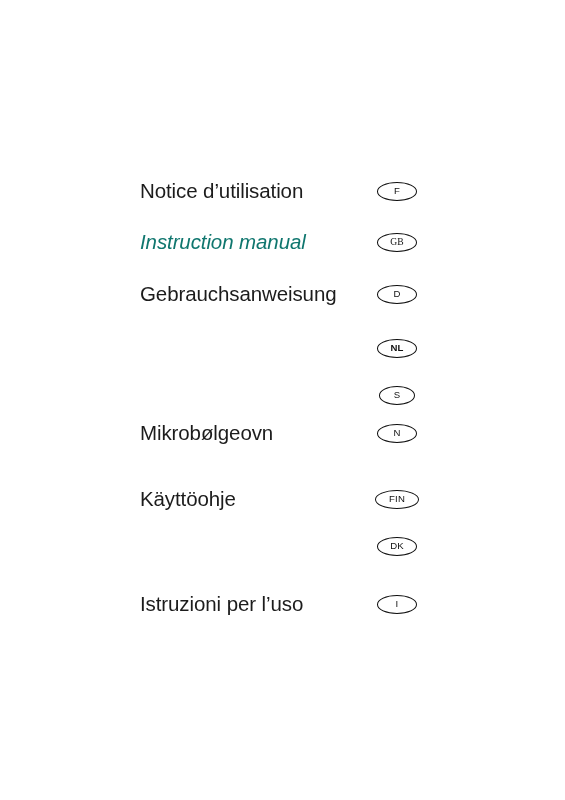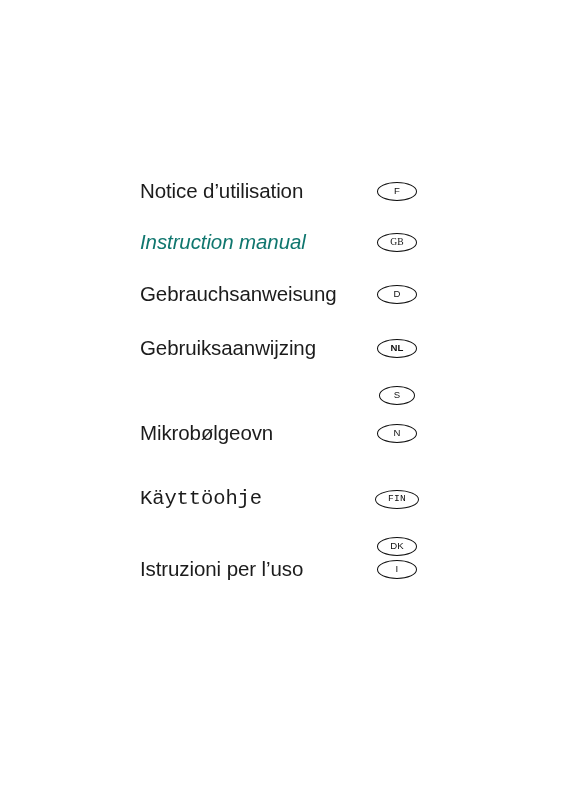--- a/index.html
+++ b/index.html
@@ -106,47 +106,46 @@
           <span class="badge-label" style="color: rgb(17, 17, 17); font-family: Liberation Serif, serif;">GB</span>
         </div>
       </div>
       <div class="language-row" style="top: 277px;">
         <div class="language-title" style="color: rgb(28, 28, 28);">Gebrauchsanweisung</div>
         <div class="badge" style="border-color: rgb(17, 17, 17);">
           <span class="badge-label" style="color: rgb(17, 17, 17);">D</span>
         </div>
       </div>
       <div class="language-row" style="top: 331px;">
-        <div class="language-title" style="color: rgb(28, 28, 28);">Gebruiksaanwijzing</div>
         <div class="badge" style="border-color: rgb(17, 17, 17);">
           <span class="badge-label" style="color: rgb(17, 17, 17); font-weight: bold;">NL</span>
         </div>
       </div>
       <div class="language-row" style="top: 378px;">
         <div class="badge narrow" style="border-color: rgb(17, 17, 17);">
           <span class="badge-label" style="color: rgb(17, 17, 17);">S</span>
         </div>
       </div>
       <div class="language-row" style="top: 416px;">
         <div class="language-title" style="color: rgb(28, 28, 28);">Mikrobølgeovn</div>
         <div class="badge" style="border-color: rgb(17, 17, 17);">
           <span class="badge-label" style="color: rgb(17, 17, 17);">N</span>
         </div>
       </div>
-      <div class="language-row" style="top: 482px; font-family: Liberation Mono, monospace;">
+      <div class="language-row" style="top: 482px;">
         <div class="language-title" style="color: rgb(28, 28, 28);">Käyttöohje</div>
         <div class="badge wide" style="border-color: rgb(17, 17, 17);">
           <span class="badge-label" style="color: rgb(17, 17, 17); text-align: right;">FIN</span>
         </div>
       </div>
       <div class="language-row" style="top: 529px;">
         <div class="badge" style="border-color: rgb(17, 17, 17);">
           <span class="badge-label" style="color: rgb(17, 17, 17);">DK</span>
         </div>
       </div>
-      <div class="language-row" style="top: 552px;">
+      <div class="language-row" style="top: 587px;">
         <div class="language-title" style="color: rgb(28, 28, 28);">Istruzioni per l’uso</div>
         <div class="badge" style="border-color: rgb(17, 17, 17);">
           <span class="badge-label" style="color: rgb(17, 17, 17);">I</span>
         </div>
       </div>
     </div>
 </div>
 
 </body></html>

